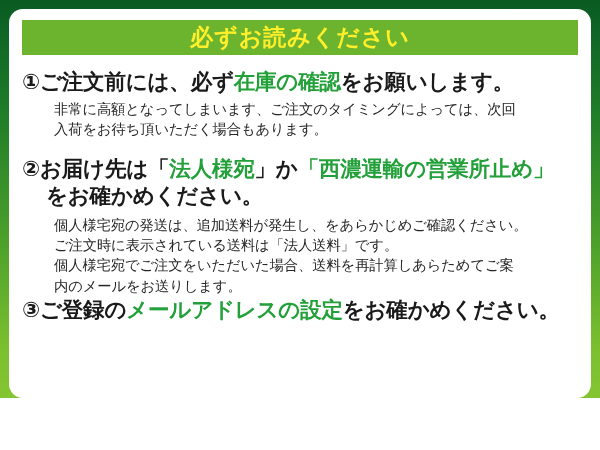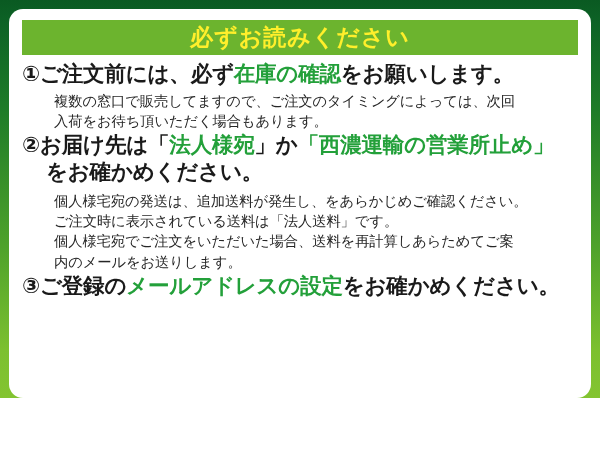--- a/index.html
+++ b/index.html
@@ -93,24 +93,24 @@
 
   .item-body {
     font-size: 14.3px;
     color: #262626;
     line-height: 1.42;
     padding-left: 32px;
     letter-spacing: -0.1px;
     white-space: pre-line;
   }
 
-  #item-1 { margin-top: 0px; }
+  #item-1 { margin-top: 8px; }
   #item-1 .item-body { margin-top: 3px; }
 
-  #item-2 { }
+  #item-2 { margin-top: 16px; }
   #item-2 .item-body { margin-top: 5px; }
 
   #item-3 { margin-top: 1px; }
   #item-3 .item-body { margin-top: 3px; }
 
   #footer-brand {
     position: absolute;
     left: 0;
     top: 398px;
     width: 600px;
@@ -135,21 +135,21 @@
   <div id="white-panel">
 
     <div id="title-banner">
       <span class="banner-text">必ずお読みください</span>
     </div>
 
     <div id="notice-list">
 
       <div class="notice-item" id="item-1">
         <div class="item-heading"><span>①</span><span>ご注文前には、必ず</span><span class="hl">在庫の確認</span><span>をお願いします。</span></div>
-        <div class="item-body">複数の窓口で販売してますので、ご注文のタイミングによっては、次回
+        <div class="item-body">非常に高額となってしまいます、ご注文のタイミングによっては、次回
 入荷をお待ち頂いただく場合もあります。</div>
       </div>
 
       <div class="notice-item" id="item-2">
         <div class="item-heading wrap"><span>②</span><span>お届け先は「</span><span class="hl">法人様宛</span><span>」か</span><span class="hl">「西濃運輸の営業所止め」</span><span class="indent-line">をお確かめください。</span></div>
         <div class="item-body">個人様宅宛の発送は、追加送料が発生し、をあらかじめご確認ください。
 ご注文時に表示されている送料は「法人送料」です。
 個人様宅宛でご注文をいただいた場合、送料を再計算しあらためてご案
 内のメールをお送りします。</div>
       </div>

